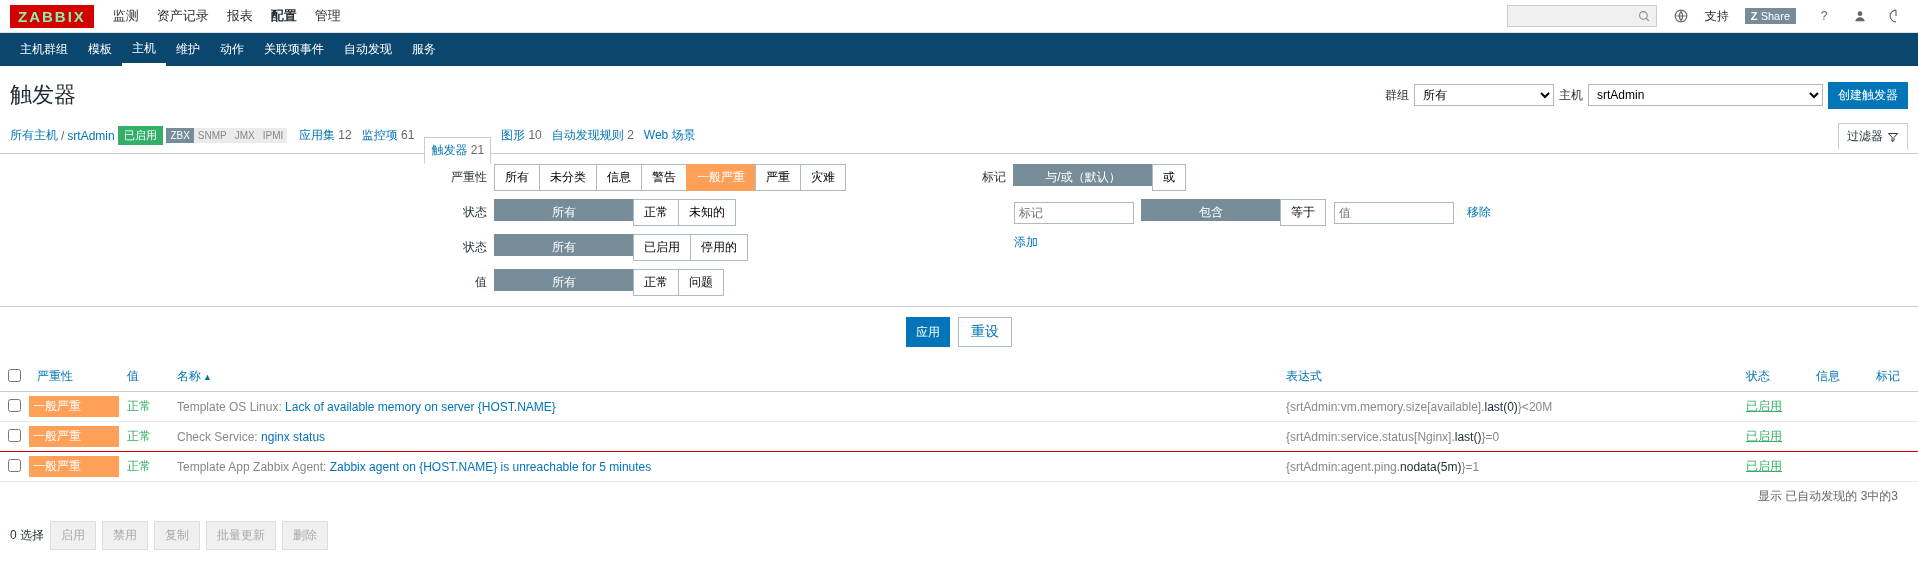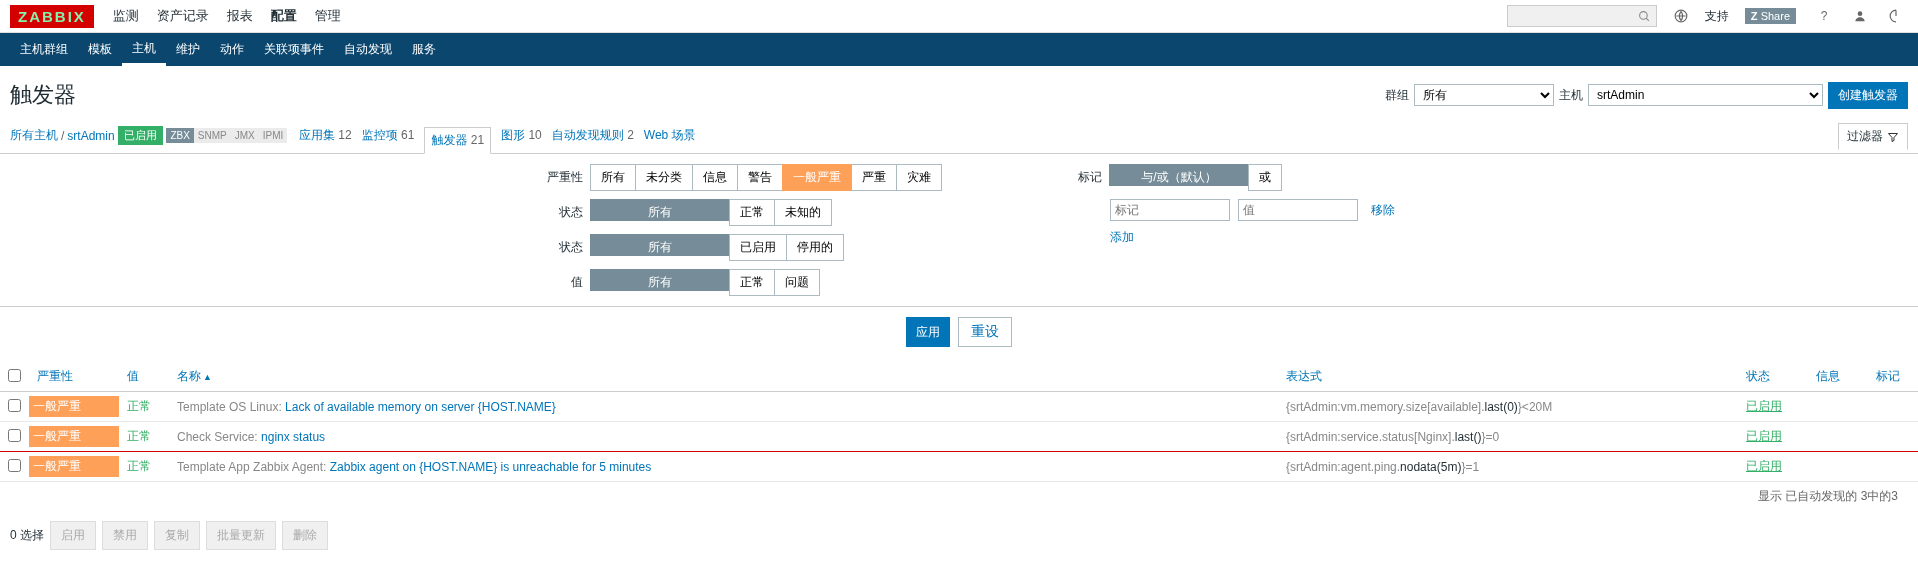--- a/index.html
+++ b/index.html
@@ -23,21 +23,21 @@
 .label-txt { font-size:12px; }
 .sel { height:22px; border:1px solid #acbbc2; background:#fff; min-width:140px; font-size:12px; padding:0 4px; }
 .btn-primary { background:#0275b8; color:#fff; border:none; padding:5px 10px; font-size:12px; cursor:pointer; }
 .tabs-row { display:flex; align-items:center; padding:4px 10px; border-bottom:1px solid #ccc; gap:0; flex-wrap:wrap; }
 .breadcrumb { color:#0275b8; }
 .slash { color:#666; margin:0 3px; }
 .badge-green { background:#34af67; color:#fff; padding:2px 6px; font-size:11px; }
 .badge-zbx { background:#768d99; color:#fff; padding:2px 4px; font-size:10px; }
 .badge-grey { background:#ebebeb; color:#888; padding:2px 4px; font-size:10px; }
 .tab-link { color:#0275b8; margin:0 5px; cursor:pointer; }
-.tab-link.active { border:1px solid #ccc; border-bottom:1px solid #fff; padding:4px 6px; position:relative; top:5px; background:#fff; }
+.tab-link.active { border:1px solid #ccc; border-bottom:1px solid #fff; padding:4px 6px; position:relative; top:15px; background:#fff; }
 .tab-count { color:#666; }
 .filter-tab { margin-left:auto; border:1px solid #ccc; border-bottom:1px solid #fff; padding:4px 8px; display:flex; align-items:center; gap:4px; cursor:pointer; position:relative; top:1px; background:#fff; }
 .filter-panel { display:flex; justify-content:center; padding:10px; border-bottom:1px solid #ccc; }
 .filter-col { display:flex; flex-direction:column; gap:8px; }
 .filter-row { display:flex; align-items:center; gap:8px; }
 .flabel { width:60px; text-align:right; color:#1f2c33; }
 .seg { display:flex; }
 .seg-btn { border:1px solid #acbbc2; background:#fff; padding:4px 10px; font-size:12px; cursor:pointer; margin-left:-1px; }
 .seg-btn.sel { background:#768d99; color:#fff; border-color:#768d99; }
 .seg-btn.orange { background:#ffa059; border-color:#ffa059; color:#fff; }
@@ -190,20 +190,24 @@
     <div class="filter-row">
       <span class="flabel">标记</span>
       <div class="seg" id="tagmode-seg">
           <button class="seg-btn sel">与/或（默认）</button>
           <button class="seg-btn">或</button>
         </div>
     </div>
     <div class="filter-row">
       <span class="flabel"></span>
       <input class="txt-in" placeholder="标记" style="">
+      <div class="seg">
+        <button class="seg-btn sel">包含</button>
+        <button class="seg-btn">等于</button>
+      </div>
       <input class="txt-in" placeholder="值" style="">
       <span class="link-sm">移除</span>
     </div>
     <div class="filter-row">
       <span class="flabel"></span>
       <span class="link-sm" style="margin-left:0">添加</span>
     </div>
   </div>
 </div>
 

